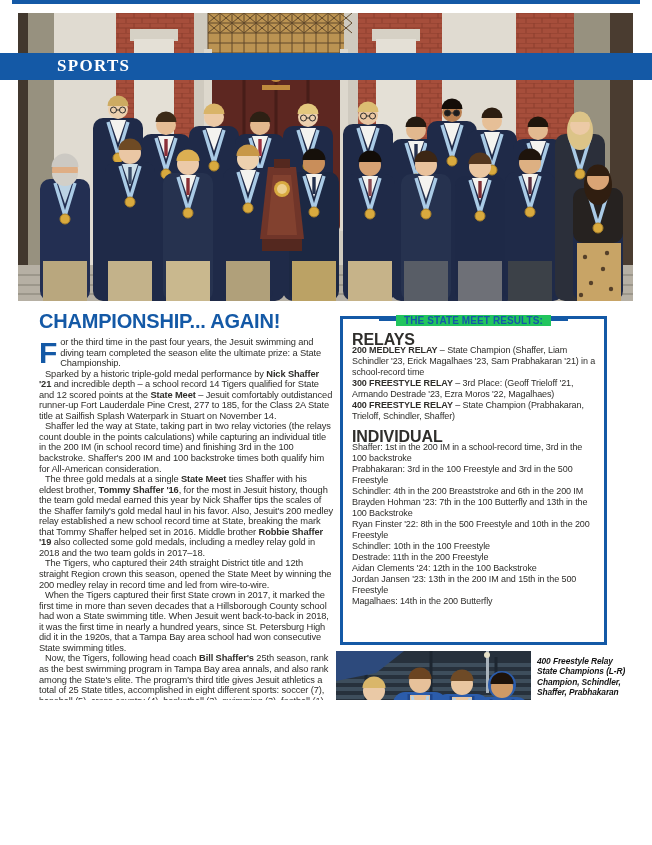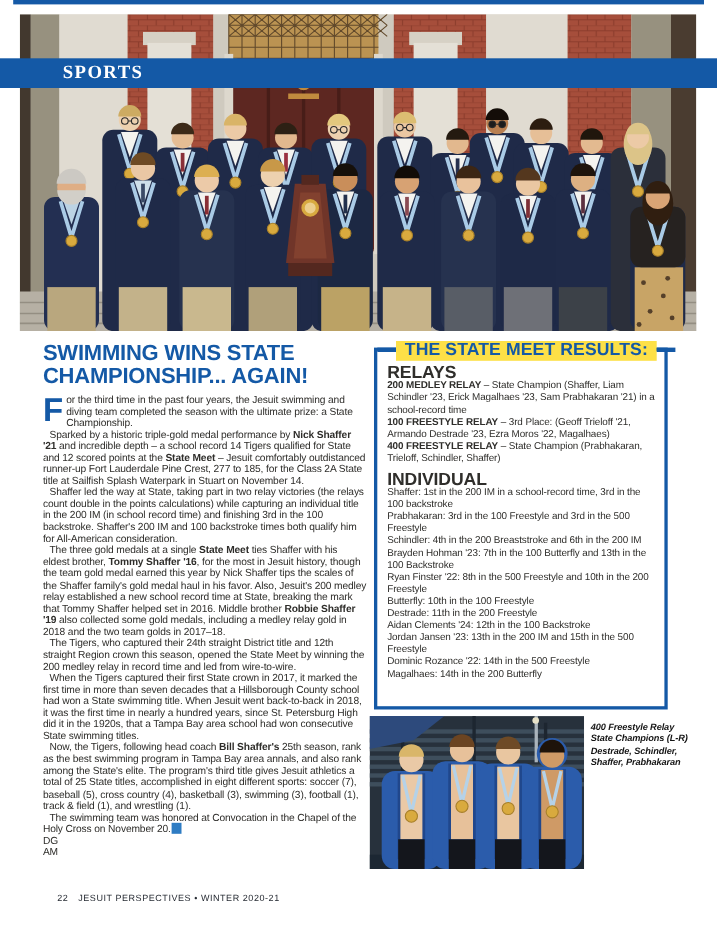--- a/index.html
+++ b/index.html
@@ -4,21 +4,21 @@
 <style>
   :root{
     --accent:#1459a6;
     --body_text:#2f2e2b;
     --caption:#141414;
     --end_mark:#2e7cc3;
   }
   *{box-sizing:border-box;margin:0;padding:0;}
   html,body{background:#ffffff;}
   body{font-family:"Liberation Sans",sans-serif;}
-  .page{position:relative;width:652px;height:845px;background:#fff;overflow:hidden;}
+  .page{position:relative;width:652px;height:700px;background:#fff;overflow:hidden;}
 
   .top-rule{position:absolute;left:12px;top:0;width:628px;height:4px;background:var(--accent);}
 
   .team-photo{position:absolute;left:18px;top:13px;width:615px;height:288px;display:block;}
 
   .sports-banner{position:absolute;left:0;top:53px;width:652px;height:27px;background:var(--accent);z-index:5;}
   .sports-banner span{
     position:absolute;left:57px;top:3px;color:#fff;
     font-family:"Liberation Serif",serif;font-weight:bold;font-size:17px;letter-spacing:1.3px;
   }
@@ -41,22 +41,22 @@
 
   
   .results-box{
     position:absolute;left:340px;top:316px;width:267px;height:329px;
     border:3.5px solid var(--accent);background:#fff;
   }
   .results-title{
     position:absolute;top:-9px;left:0;right:0;text-align:center;white-space:nowrap;
   }
   .results-title .tt{
-    display:inline-block;background:#fde047;padding:0 8px;color:var(--accent);
-    font-weight:bold;font-size:16px;letter-spacing:0.1px;
+    display:inline-block;background:#22c55e;padding:0 8px;color:var(--accent);
+    font-weight:bold;font-size:10px;letter-spacing:0.1px;
   }
   .results-title .dash{display:inline-block;width:17px;height:4px;background:var(--accent);vertical-align:3px;}
   .results-content{padding:15px 8px 0 9px;font-size:9px;line-height:11px;letter-spacing:-0.1px;color:var(--body_text);}
   .results-content .sec-head{font-weight:bold;font-size:16px;}
   .results-content .sec-head.ind{margin-top:9px;}
   .results-content p{margin:0;}
   .results-content b{font-weight:bold;}
 
   
   .relay-photo{position:absolute;left:336px;top:651px;width:195px;height:139px;display:block;}
@@ -283,58 +283,56 @@
       <circle cx="264" cy="176" r="5" fill="#eccf8e"></circle>
       <rect x="256" y="146" width="16" height="9" fill="#54281f"></rect>
     </svg>
 
   <div class="sports-banner">
     <span>SPORTS</span>
   </div>
 
   <div class="article">
     <div class="headline">
-      <div>SWIMMING WINS STATE</div>
       <div>CHAMPIONSHIP... AGAIN!</div>
     </div>
     <div class="article-body">
-      <p class="first"><span class="drop-cap">F</span><span><span>or the third time in the past four years, the Jesuit swimming and diving team completed the season with the ultimate prize: a State Championship.</span></span></p>
+      <p class="first"><span class="drop-cap">F</span><span><span>or the third time in the past four years, the Jesuit swimming and diving team completed the season elite the ultimate prize: a State Championship.</span></span></p>
       <p><span><span>Sparked by a historic triple-gold medal performance by </span><b>Nick Shaffer '21</b><span> and incredible depth – a school record 14 Tigers qualified for State and 12 scored points at the </span><b>State Meet</b><span> – Jesuit comfortably outdistanced runner-up Fort Lauderdale Pine Crest, 277 to 185, for the Class 2A State title at Sailfish Splash Waterpark in Stuart on November 14.</span></span></p>
       <p><span><span>Shaffer led the way at State, taking part in two relay victories (the relays count double in the points calculations) while capturing an individual title in the 200 IM (in school record time) and finishing 3rd in the 100 backstroke. Shaffer's 200 IM and 100 backstroke times both qualify him for All-American consideration.</span></span></p>
       <p><span><span>The three gold medals at a single </span><b>State Meet</b><span> ties Shaffer with his eldest brother, </span><b>Tommy Shaffer '16</b><span>, for the most in Jesuit history, though the team gold medal earned this year by Nick Shaffer tips the scales of the Shaffer family's gold medal haul in his favor. Also, Jesuit's 200 medley relay established a new school record time at State, breaking the mark that Tommy Shaffer helped set in 2016. Middle brother </span><b>Robbie Shaffer '19</b><span> also collected some gold medals, including a medley relay gold in 2018 and the two team golds in 2017–18.</span></span></p>
       <p><span><span>The Tigers, who captured their 24th straight District title and 12th straight Region crown this season, opened the State Meet by winning the 200 medley relay in record time and led from wire-to-wire.</span></span></p>
       <p><span><span>When the Tigers captured their first State crown in 2017, it marked the first time in more than seven decades that a Hillsborough County school had won a State swimming title. When Jesuit went back-to-back in 2018, it was the first time in nearly a hundred years, since St. Petersburg High did it in the 1920s, that a Tampa Bay area school had won consecutive State swimming titles.</span></span></p>
       <p><span><span>Now, the Tigers, following head coach </span><b>Bill Shaffer's</b><span> 25th season, rank as the best swimming program in Tampa Bay area annals, and also rank among the State's elite. The program's third title gives Jesuit athletics a total of 25 State titles, accomplished in eight different sports: soccer (7), baseball (5), cross country (4), basketball (3), swimming (3), football (1), track &amp; field (1), and wrestling (1).</span></span></p>
       <p><span><span>The swimming team was honored at Convocation in the Chapel of the Holy Cross on November 20.</span></span><span class="end-mark"></span></p>
         <div>DG</div>
         <div>AM</div>
         <p></p>
     </div>
   </div>
 
   <div class="results-box">
     <div class="results-title">
       <span class="dash"></span><span class="tt">THE STATE MEET RESULTS:</span><span class="dash"></span>
     </div>
     <div class="results-content">
       <div class="sec-head">RELAYS</div>
       <p><b>200 MEDLEY RELAY</b><span> – State Champion (Shaffer, Liam Schindler '23, Erick Magalhaes '23, Sam Prabhakaran '21) in a school-record time</span></p>
-      <p><b>100 FREESTYLE RELAY</b><span> – 3rd Place: (Geoff Trieloff '21, Armando Destrade '23, Ezra Moros '22, Magalhaes)</span></p>
+      <p><b>300 FREESTYLE RELAY</b><span> – 3rd Place: (Geoff Trieloff '21, Armando Destrade '23, Ezra Moros '22, Magalhaes)</span></p>
       <p><b>400 FREESTYLE RELAY</b><span> – State Champion (Prabhakaran, Trieloff, Schindler, Shaffer)</span></p>
       <div class="sec-head ind">INDIVIDUAL</div>
       <p>Shaffer: 1st in the 200 IM in a school-record time, 3rd in the 100 backstroke</p>
       <p>Prabhakaran: 3rd in the 100 Freestyle and 3rd in the 500 Freestyle</p>
       <p>Schindler: 4th in the 200 Breaststroke and 6th in the 200 IM</p>
       <p>Brayden Hohman '23: 7th in the 100 Butterfly and 13th in the 100 Backstroke</p>
       <p>Ryan Finster '22: 8th in the 500 Freestyle and 10th in the 200 Freestyle</p>
-      <p>Butterfly: 10th in the 100 Freestyle</p>
+      <p>Schindler: 10th in the 100 Freestyle</p>
       <p>Destrade: 11th in the 200 Freestyle</p>
       <p>Aidan Clements '24: 12th in the 100 Backstroke</p>
       <p>Jordan Jansen '23: 13th in the 200 IM and 15th in the 500 Freestyle</p>
-      <p>Dominic Rozance '22: 14th in the 500 Freestyle</p>
       <p>Magalhaes: 14th in the 200 Butterfly</p>
     </div>
   </div>
 
   <svg id="relay-photo" class="relay-photo" viewBox="0 0 195 139">
       <rect x="0" y="0" width="195" height="139" fill="#27313c"></rect>
       <rect x="0" y="12" width="195" height="4" fill="#3e4e5c"></rect>
       <rect x="0" y="20" width="195" height="4" fill="#3e4e5c"></rect>
       <rect x="0" y="28" width="195" height="4" fill="#3e4e5c"></rect>
       <rect x="0" y="36" width="195" height="4" fill="#3e4e5c"></rect>
@@ -377,21 +375,21 @@
       <rect x="154" y="112" width="24" height="27" fill="#14161c"></rect>
       <path d="M 158 50 L 166 84 M 174 50 L 166 84" stroke="#b5d2e8" stroke-width="3" fill="none"></path>
       <circle cx="166" cy="87" r="5.5" fill="#d9aa3e" stroke="#a8802a" stroke-width="1"></circle>
       <circle cx="166" cy="36" r="11" fill="#cf9a66"></circle>
       <path d="M 154.5 33 A 11.5 11.5 0 0 1 177.5 33 Z" fill="#1e130a"></path>
     </svg>
 
   <div class="relay-caption">
     <div>400 Freestyle Relay</div>
     <div>State Champions (L-R)</div>
-    <div>Destrade, Schindler,</div>
+    <div>Champion, Schindler,</div>
     <div>Shaffer, Prabhakaran</div>
   </div>
 
   <div class="footer">
     <span class="pn">22</span><span>JESUIT PERSPECTIVES • WINTER 2020-21</span>
   </div>
 
 </div>
 
 </body></html>

